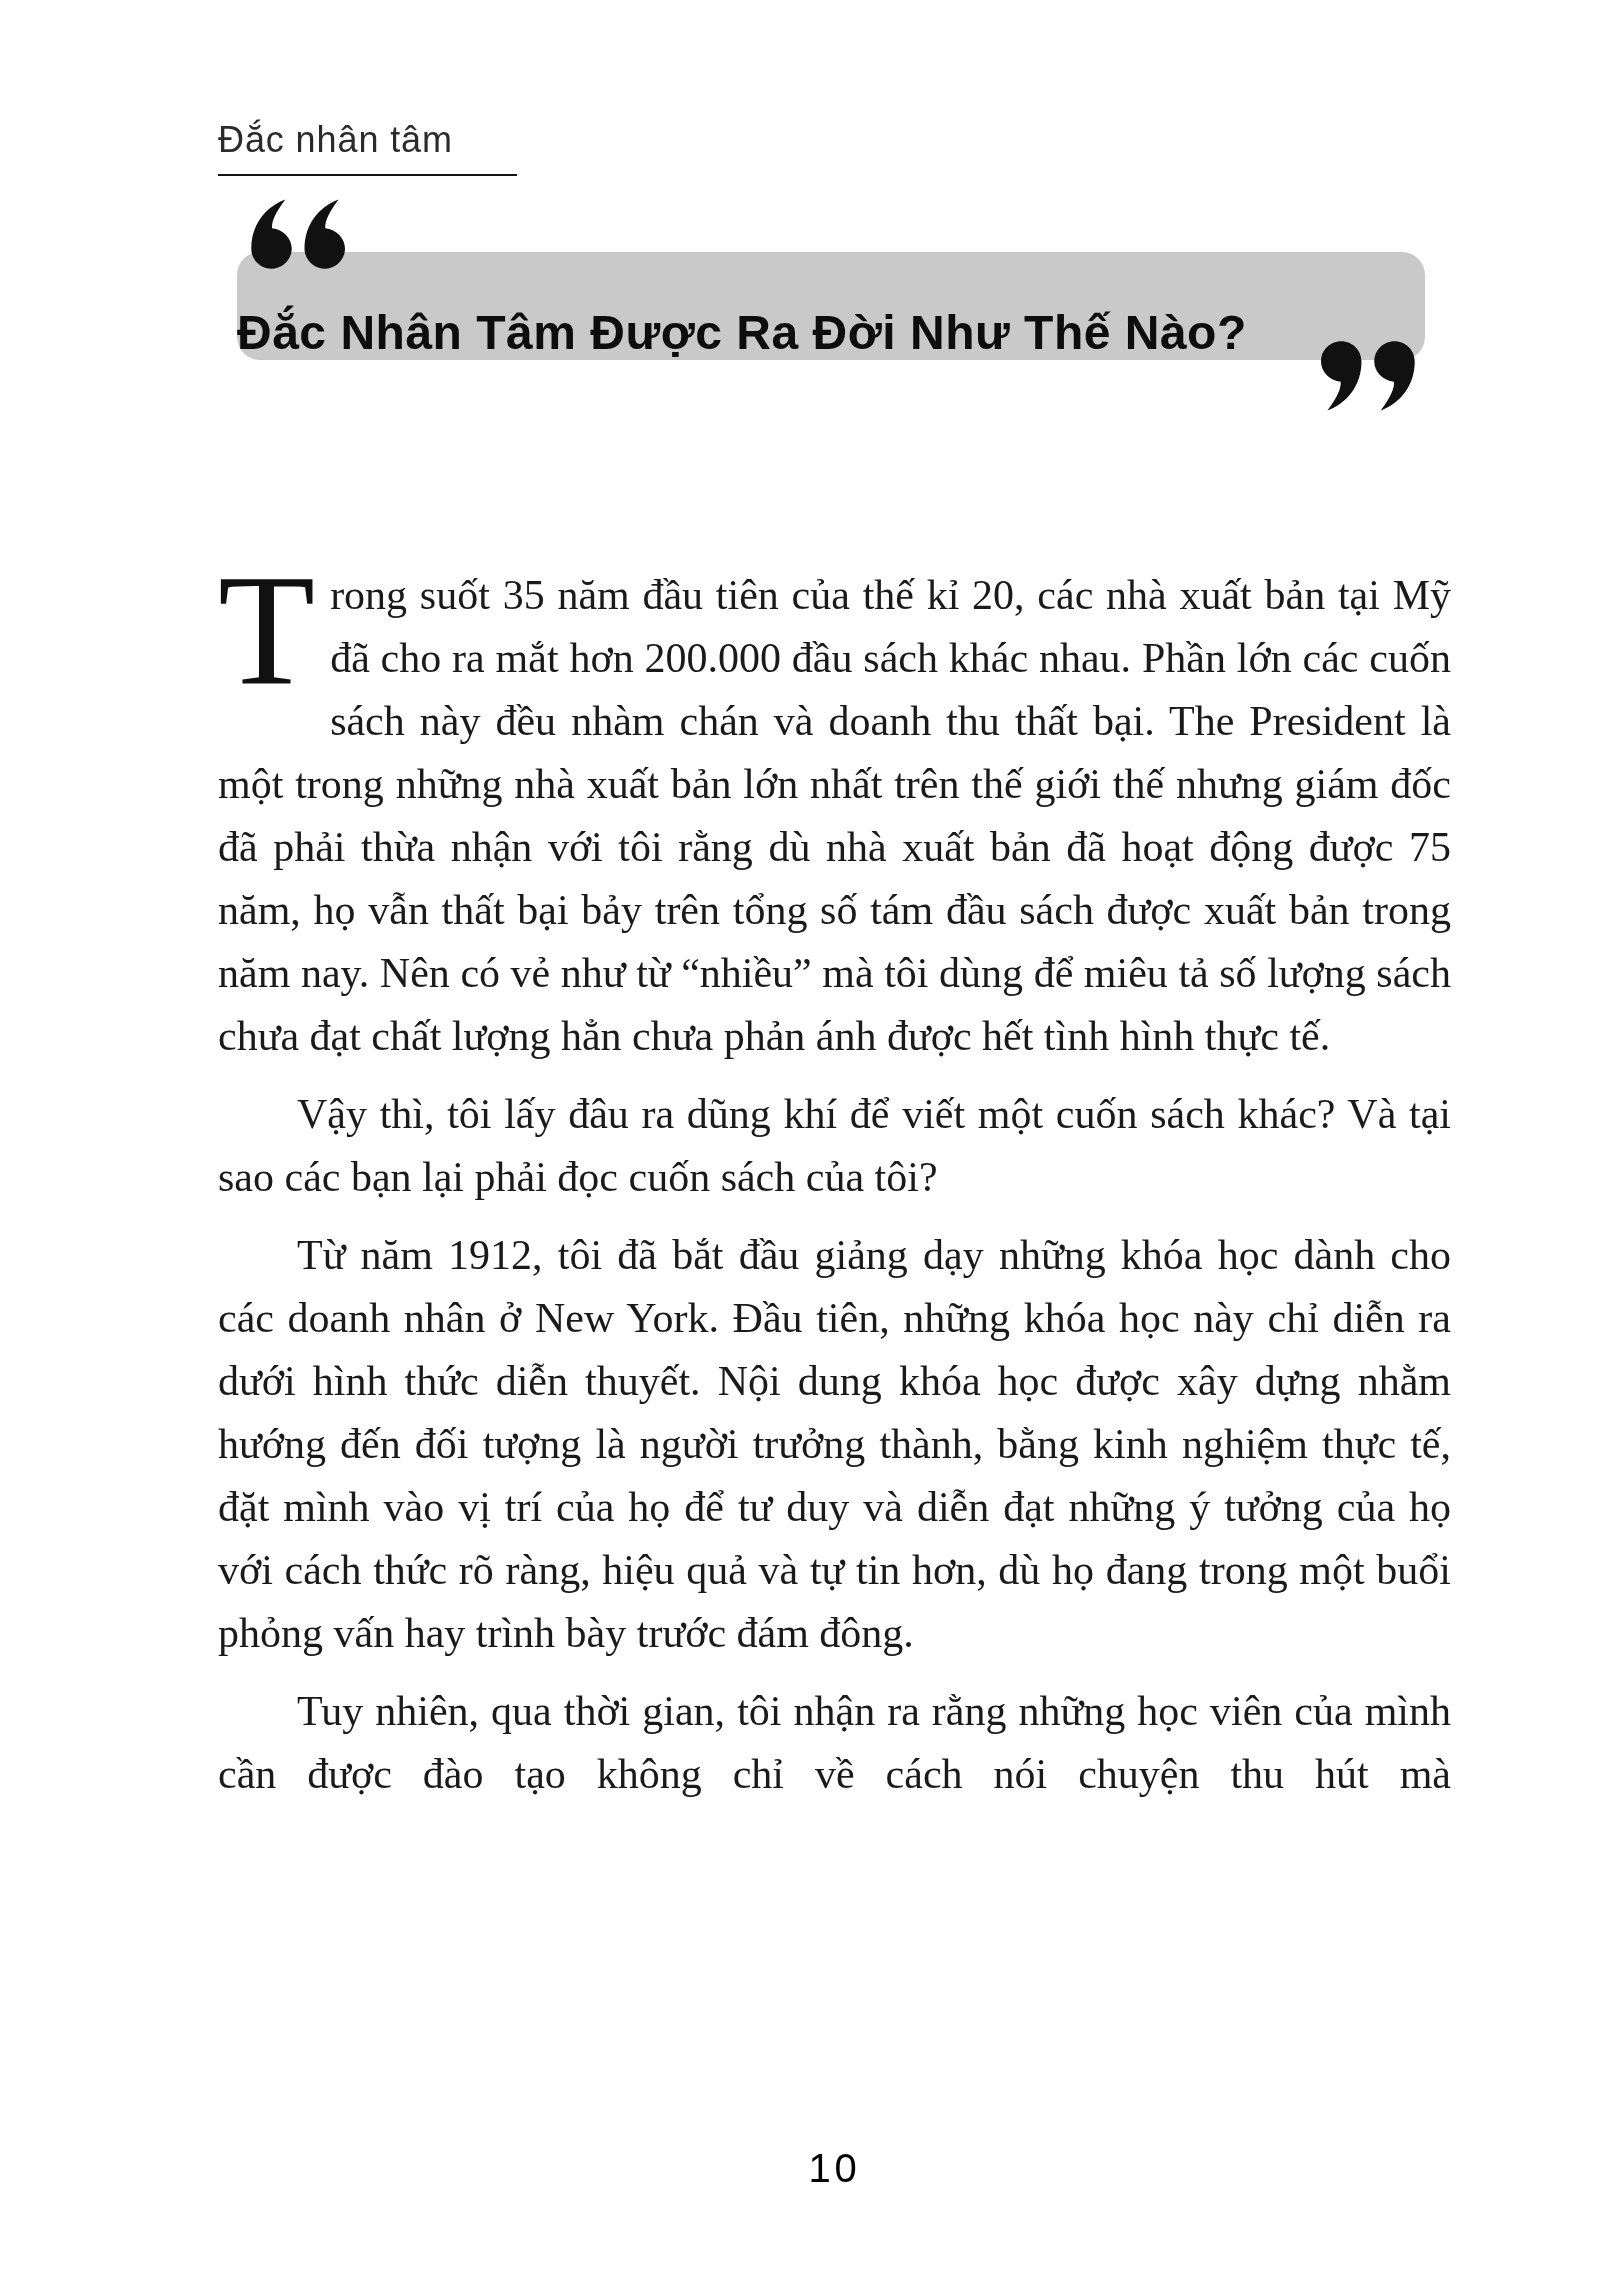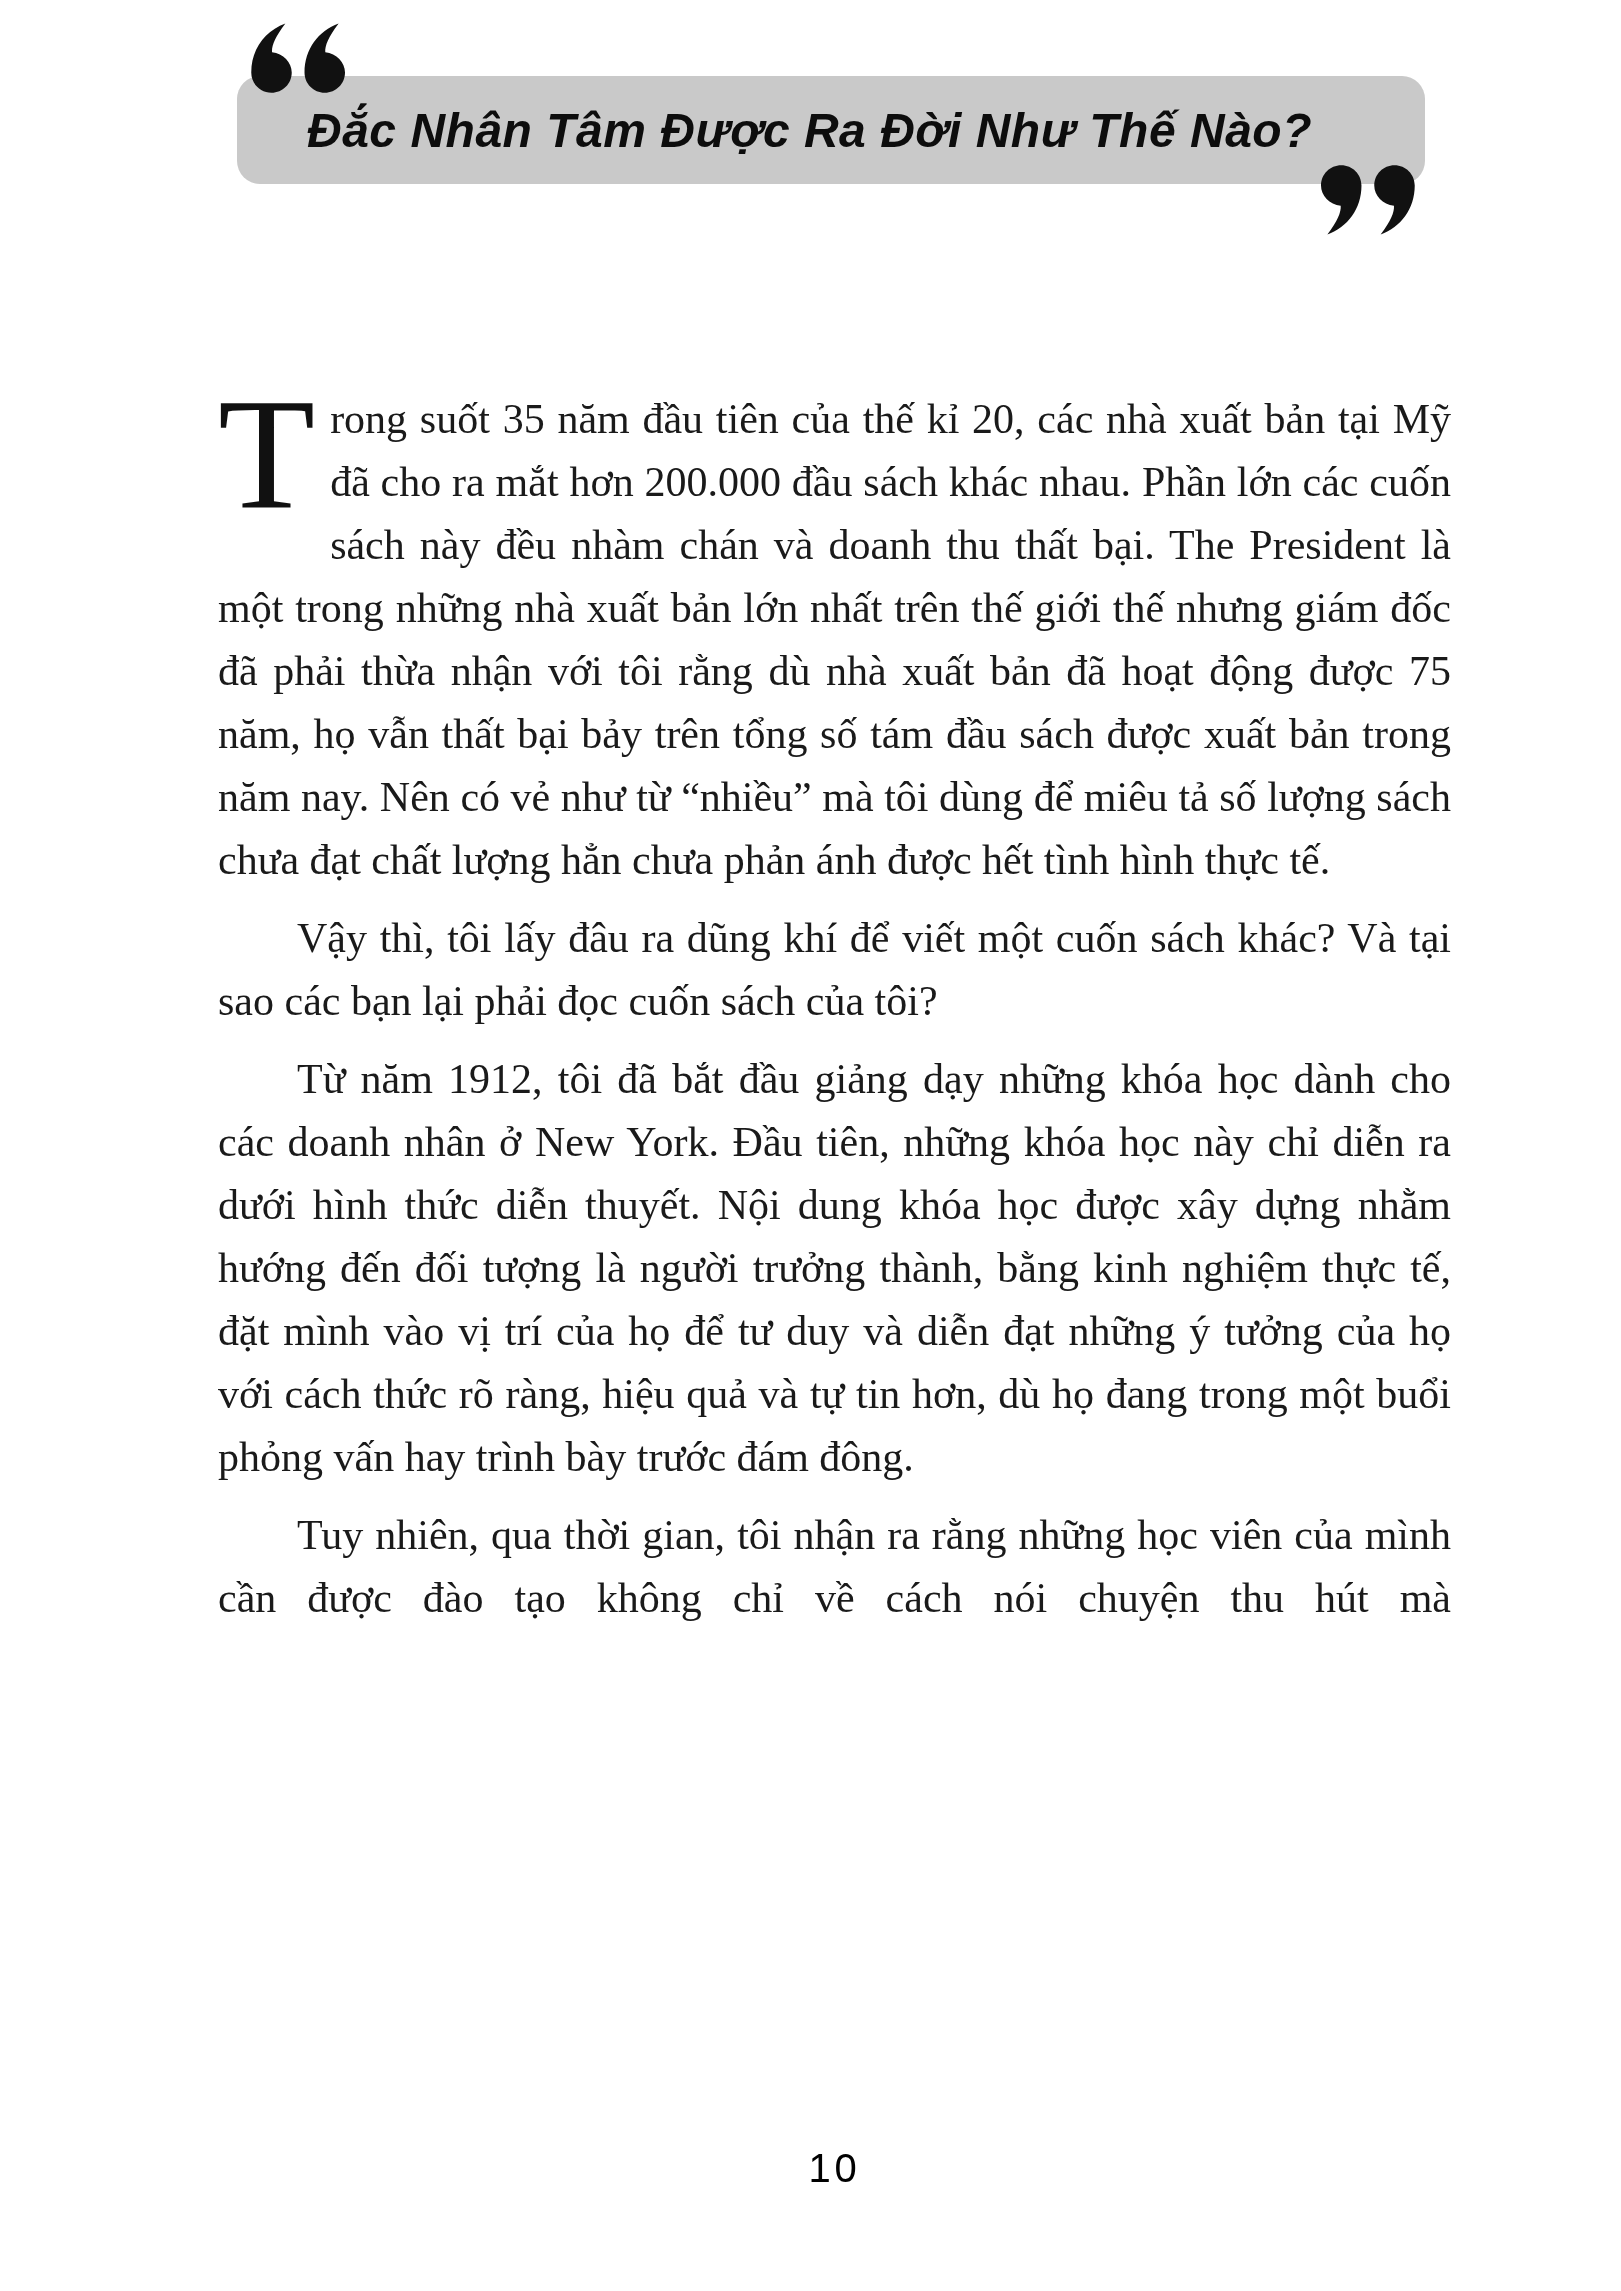--- a/index.html
+++ b/index.html
@@ -41,23 +41,21 @@
     margin-left: 19px;
     width: 1188px;
     height: 108px;
   }
   .banner {
     position: absolute;
     inset: 0;
     background: #c9c9c9;
     border-radius: 23px;
     display: flex;
-    align-items: center;
-    padding-left: 70px;
-    font-style: italic;
+    align-items: flex-end;
   }
   .banner h1 {
     font-family: "Liberation Sans", sans-serif;
     font-weight: bold;
     font-size: 48px;
     color: #0d0d0d;
     letter-spacing: 0.5px;
     white-space: nowrap;
   }
   .quote-svg { position: absolute; z-index: 2; }
@@ -101,20 +99,23 @@
 
 <svg width="0" height="0" style="position:absolute">
   <defs>
     <path id="comma" d="M19,0 C29.5,0 38,8.5 38,19 C38,41 25,58 6,65 C15.5,52.5 19,44 18.5,38 C8,37 0,28.5 0,19 C0,8.5 8.5,0 19,0 Z"></path>
   </defs>
 </svg>
 
 <div class="page">
   <div class="content">
 
+    <div class="running-header">
+      <span class="hdr">Đắc nhân tâm</span>
+    </div>
 
     <div class="title-wrap">
       <svg class="quote-svg open" width="98" height="72" viewBox="0 0 92 67" fill="#111111">
         <g transform="rotate(180 46 33.5)">
           <use href="#comma"></use>
           <use href="#comma" x="50"></use>
         </g>
       </svg>
 
       <div class="banner">

